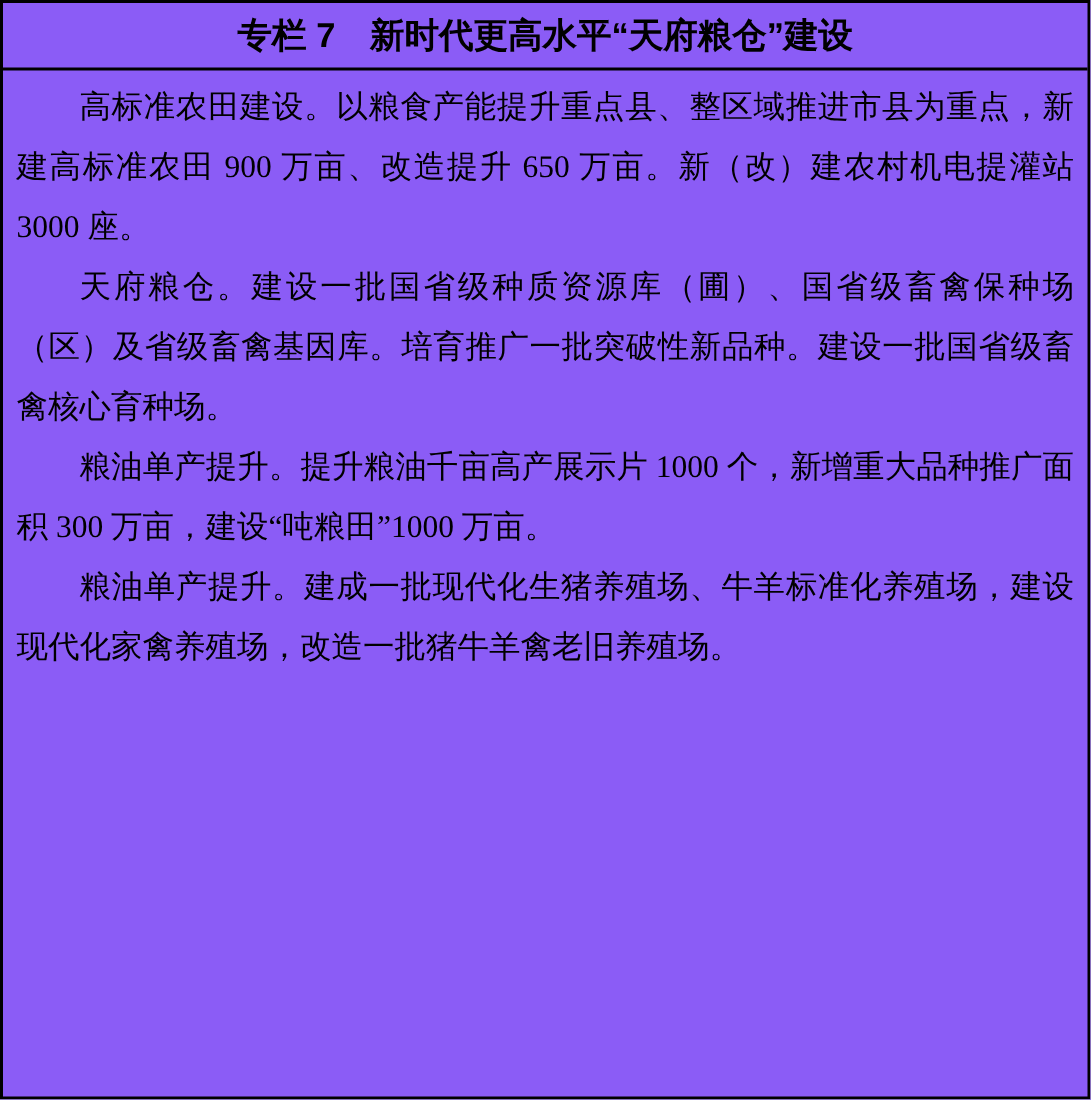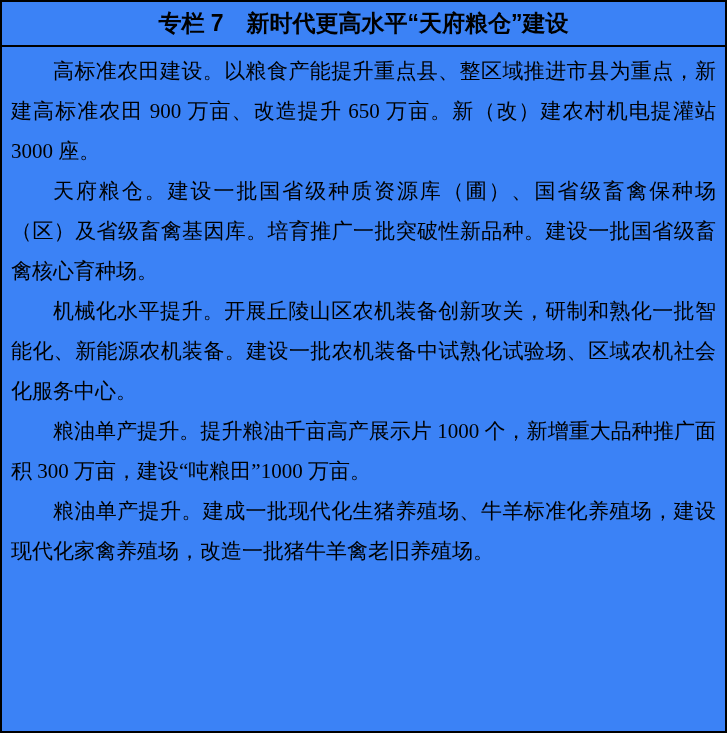--- a/index.html
+++ b/index.html
@@ -14,21 +14,21 @@
     color: #000000;
     font-family: "Liberation Serif", serif;
   }
   .column-box {
     box-sizing: border-box;
     width: 727px;
     height: 733px;
     border: 2px solid #000000;
     display: flex;
     flex-direction: column;
-    background: #3b82f6;
+    background: #8b5cf6;
   }
   .title-row {
     box-sizing: border-box;
     height: 45px;
     flex: 0 0 45px;
     border-bottom: 2px solid #000000;
     display: flex;
     align-items: center;
     justify-content: center;
     font-family: "Liberation Sans", sans-serif;
@@ -58,20 +58,19 @@
 </head>
 <body>
 
 <div class="column-box">
   <div class="title-row">专栏 7　新时代更高水平“天府粮仓”建设</div>
   <div class="body-row" id="paragraphs">
   <p class="para"><span class="lead">高标准农田建设。</span><span class="text">以粮食产能提升重点县、整区域推进市县为重点，新建高标准农田 900 万亩、改造提升 650 万亩。新（改）建农村机电提灌站 3000 座。</span></p>
 
   <p class="para"><span class="lead">天府粮仓。</span><span class="text">建设一批国省级种质资源库（圃）、国省级畜禽保种场（区）及省级畜禽基因库。培育推广一批突破性新品种。建设一批国省级畜禽核心育种场。</span></p>
 
-  <p class="para"><span class="lead">机械化水平提升。</span><span class="text">开展丘陵山区农机装备创新攻关，研制和熟化一批智能化、新能源农机装备。建设一批农机装备中试熟化试验场、区域农机社会化服务中心。</span></p>
 
   <p class="para"><span class="lead">粮油单产提升。</span><span class="text">提升粮油千亩高产展示片 1000 个，新增重大品种推广面积 300 万亩，建设“吨粮田”1000 万亩。</span></p>
 
   <p class="para"><span class="lead">粮油单产提升。</span><span class="text">建成一批现代化生猪养殖场、牛羊标准化养殖场，建设现代化家禽养殖场，改造一批猪牛羊禽老旧养殖场。</span></p>
 
 </div>
 </div>
 
 </body></html>

